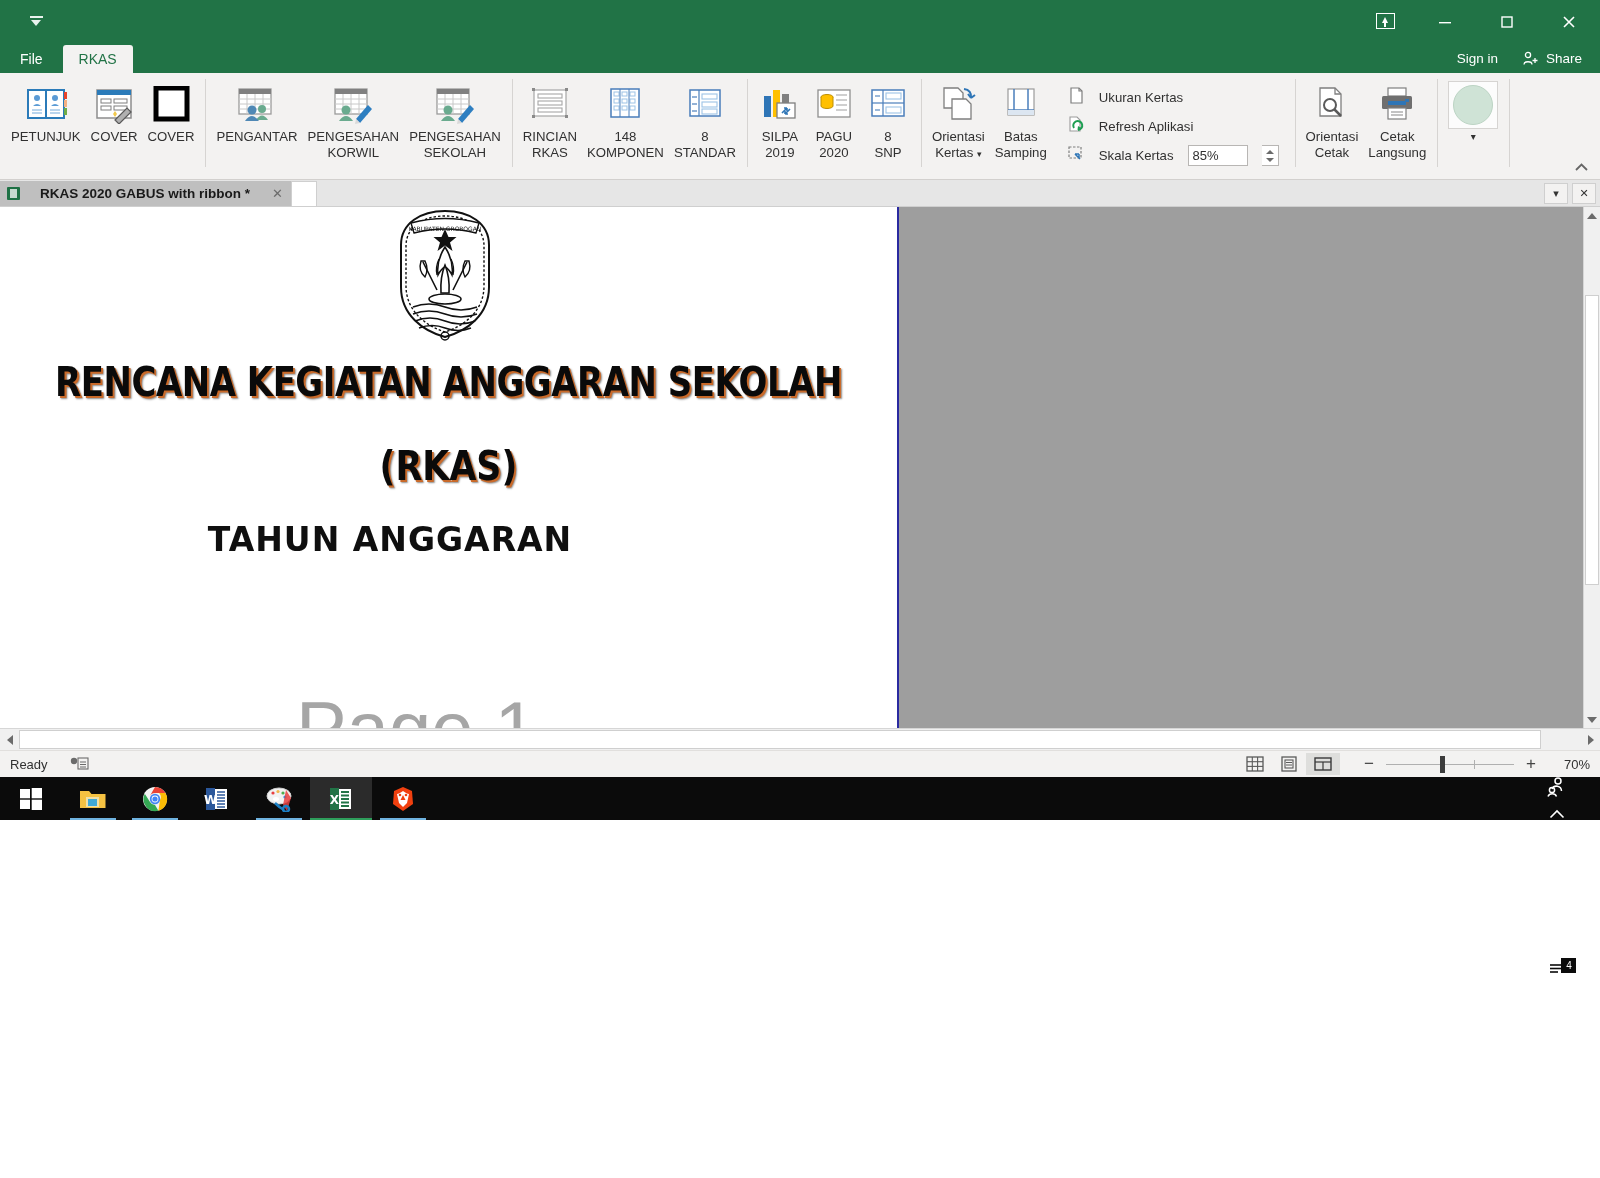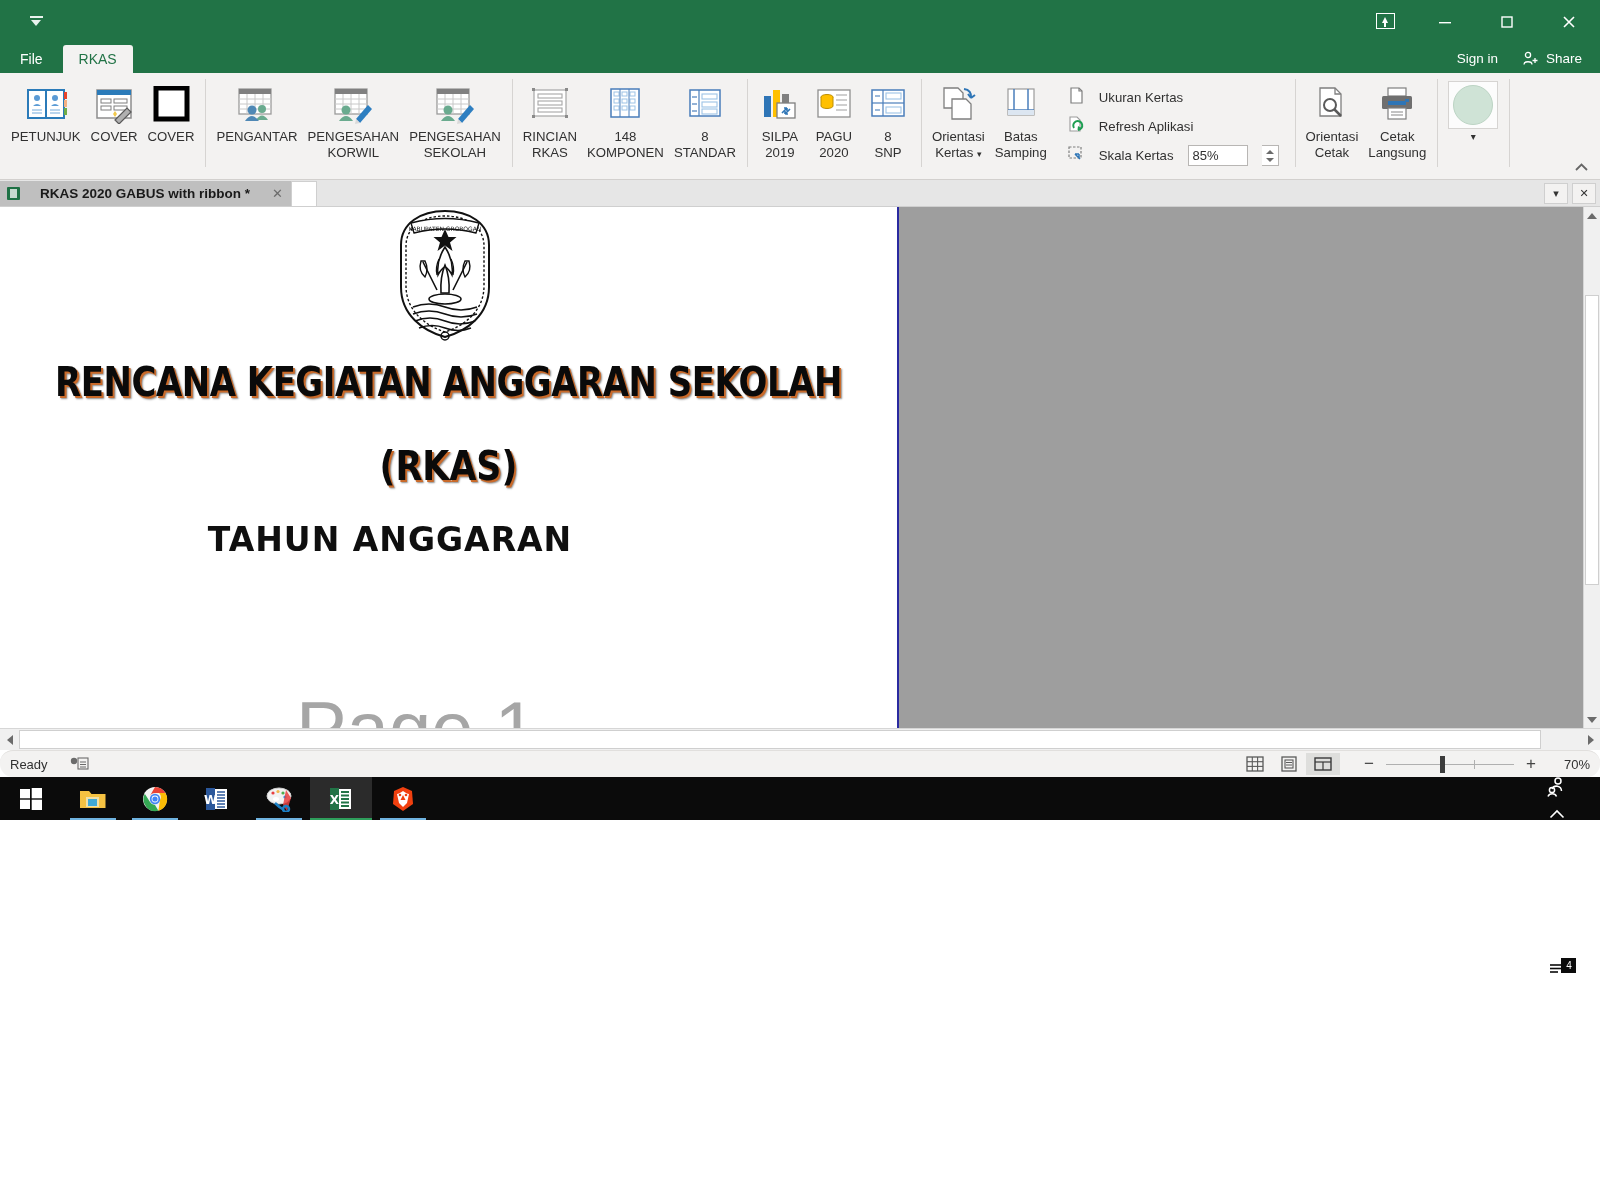--- a/index.html
+++ b/index.html
@@ -136,21 +136,21 @@
   .hscrollbar { height:22px; background:#f0f0f0; border-top:1px solid #d6d6d6;
                 display:flex; align-items:center; padding:0 1px; }
   .hsb-arrow { width:17px; height:19px; display:flex; align-items:center; justify-content:center; }
   .hsb-arrow i.l { width:0;height:0;border-top:5px solid transparent;border-bottom:5px solid transparent;border-right:6px solid #6b6b6b;}
   .hsb-arrow i.r { width:0;height:0;border-top:5px solid transparent;border-bottom:5px solid transparent;border-left:6px solid #6b6b6b;}
   .hsb-track { flex:1; height:19px; background:#ffffff; border:1px solid #cfcfcf; margin:0 1px; }
   .hsb-gap { width:40px; }
 
   
   .statusbar { height:27px; background:#f3f2f1; border-top:1px solid #e1dfdd;
-               display:flex; align-items:center; padding:0 10px; font-size:13px; color:#313131;border-radius:13px; }
+               display:flex; align-items:center; padding:0 10px; font-size:13px; color:#313131; }
   .st-ready { margin-right:22px; }
   .st-rec { width:20px; height:15px; display:flex; align-items:center; }
   .sb-right { margin-left:auto; display:flex; align-items:center; gap:0; }
   .viewbtn { width:34px; height:22px; display:flex; align-items:center; justify-content:center; }
   .viewbtn.active { background:#dededc; }
   .zoomctl { display:flex; align-items:center; gap:0; margin-left:16px; }
   .zm { width:26px; text-align:center; font-size:17px; color:#444; }
   .ztrack { width:128px; height:1px; background:#b0b0b0; position:relative; margin:0 4px; }
   .zthumb { position:absolute; left:54px; top:-8px; width:5px; height:17px; background:#3c3c3c; }
   .zmid { position:absolute; left:88px; top:-4px; width:1px; height:9px; background:#b0b0b0; }

